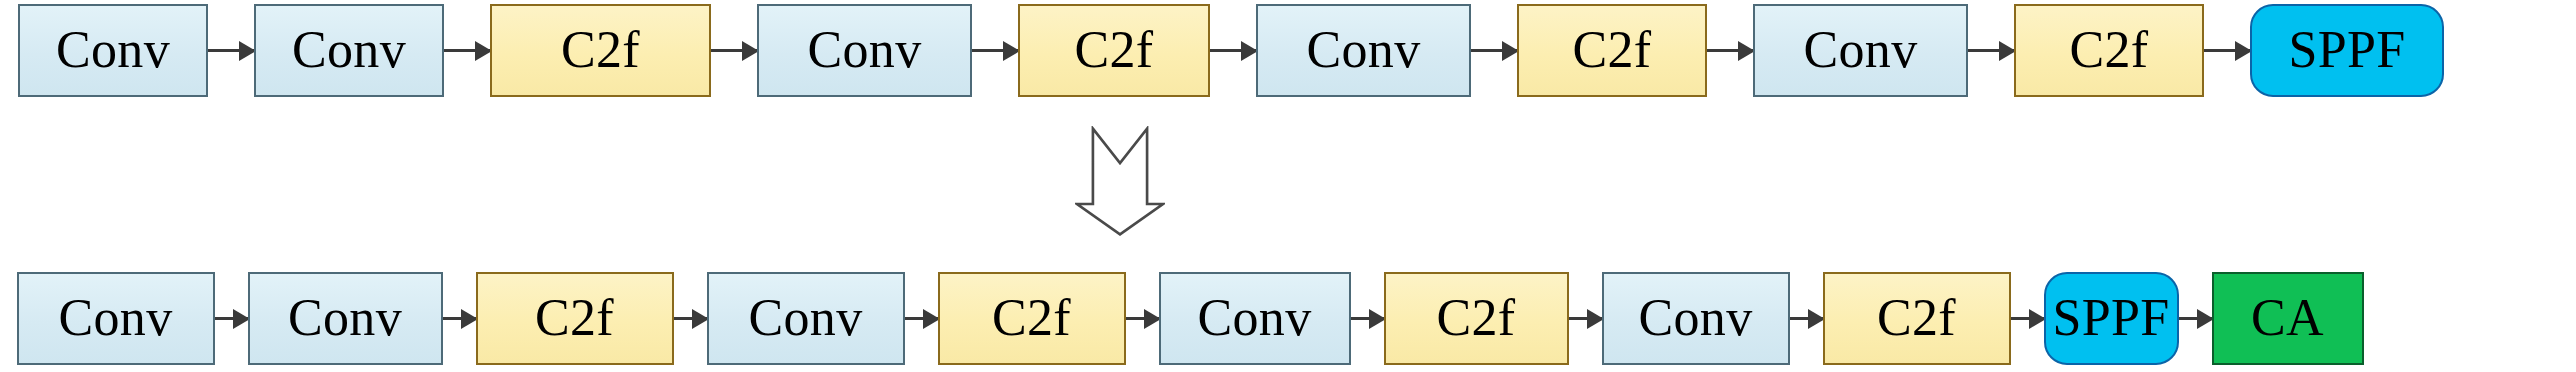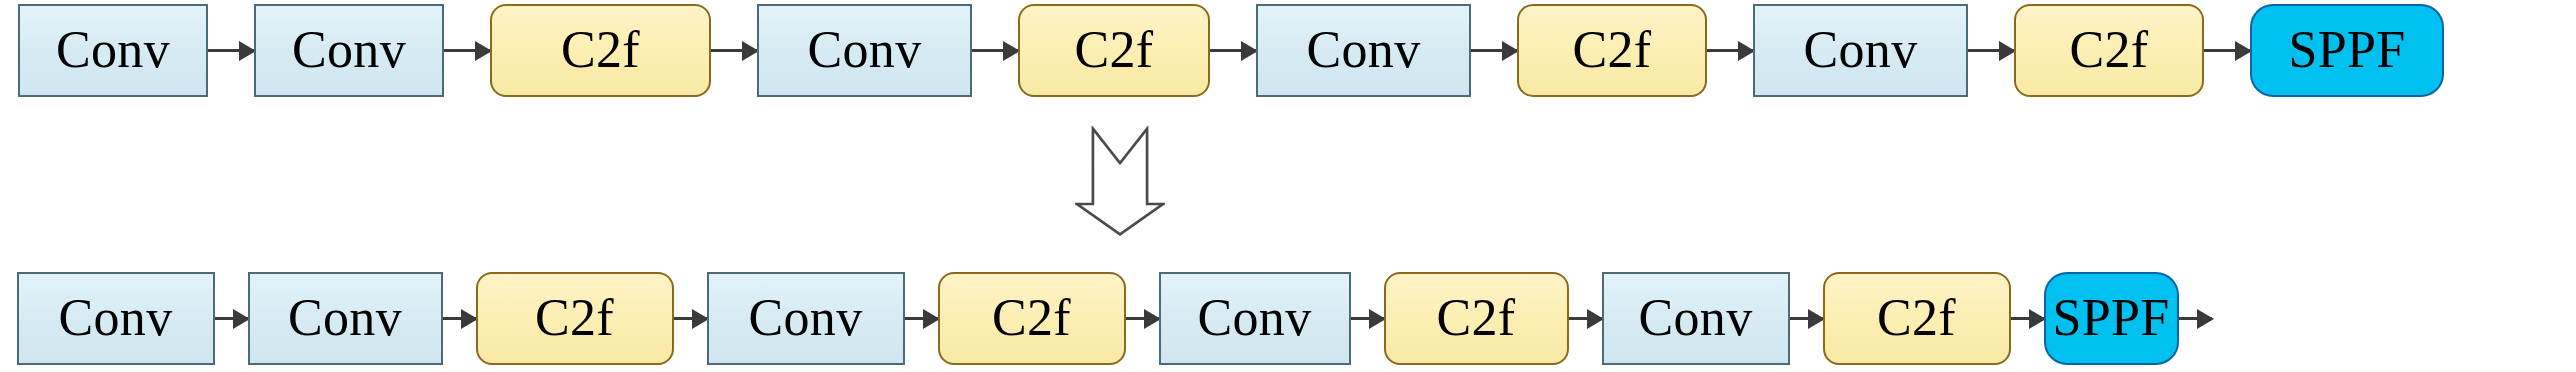--- a/index.html
+++ b/index.html
@@ -46,21 +46,20 @@
   }
   .node .lbl { display: block; transform: translateY(-1.3px); }
 
   .node.conv {
     background: linear-gradient(180deg,#e2f2f8 0%, #d6eaf3 55%, #cfe6f0 100%);
     border-color: #4d6a78;
   }
   .node.c2f {
     background: linear-gradient(180deg,#fdf3c6 0%, #fceeb1 55%, #f9e9a6 100%);
     border-color: #8a6a1c;
-    border-radius: 16px;
   }
   .node.sppf {
     background: #00c0f0;
     border-color: #0b64a8;
     border-radius: 23px;
   }
   .node.ca {
     background: #10bf55;
     border-color: #0a5f2c;
   }
@@ -180,16 +179,19 @@
       </div>
       <div class="conn" style="width: 33px;"></div>
       <div class="node c2f" style="width: 188px;">
         <span class="lbl">C2f</span>
       </div>
       <div class="conn" style="width: 33px;"></div>
       <div class="node sppf" style="width: 135px;">
         <span class="lbl">SPPF</span>
       </div>
       <div class="conn" style="width: 33px;"></div>
+      <div class="node ca" style="width: 152px;">
+        <span class="lbl">CA</span>
+      </div>
     </div>
 
 </div>
 
 
 </body></html>

